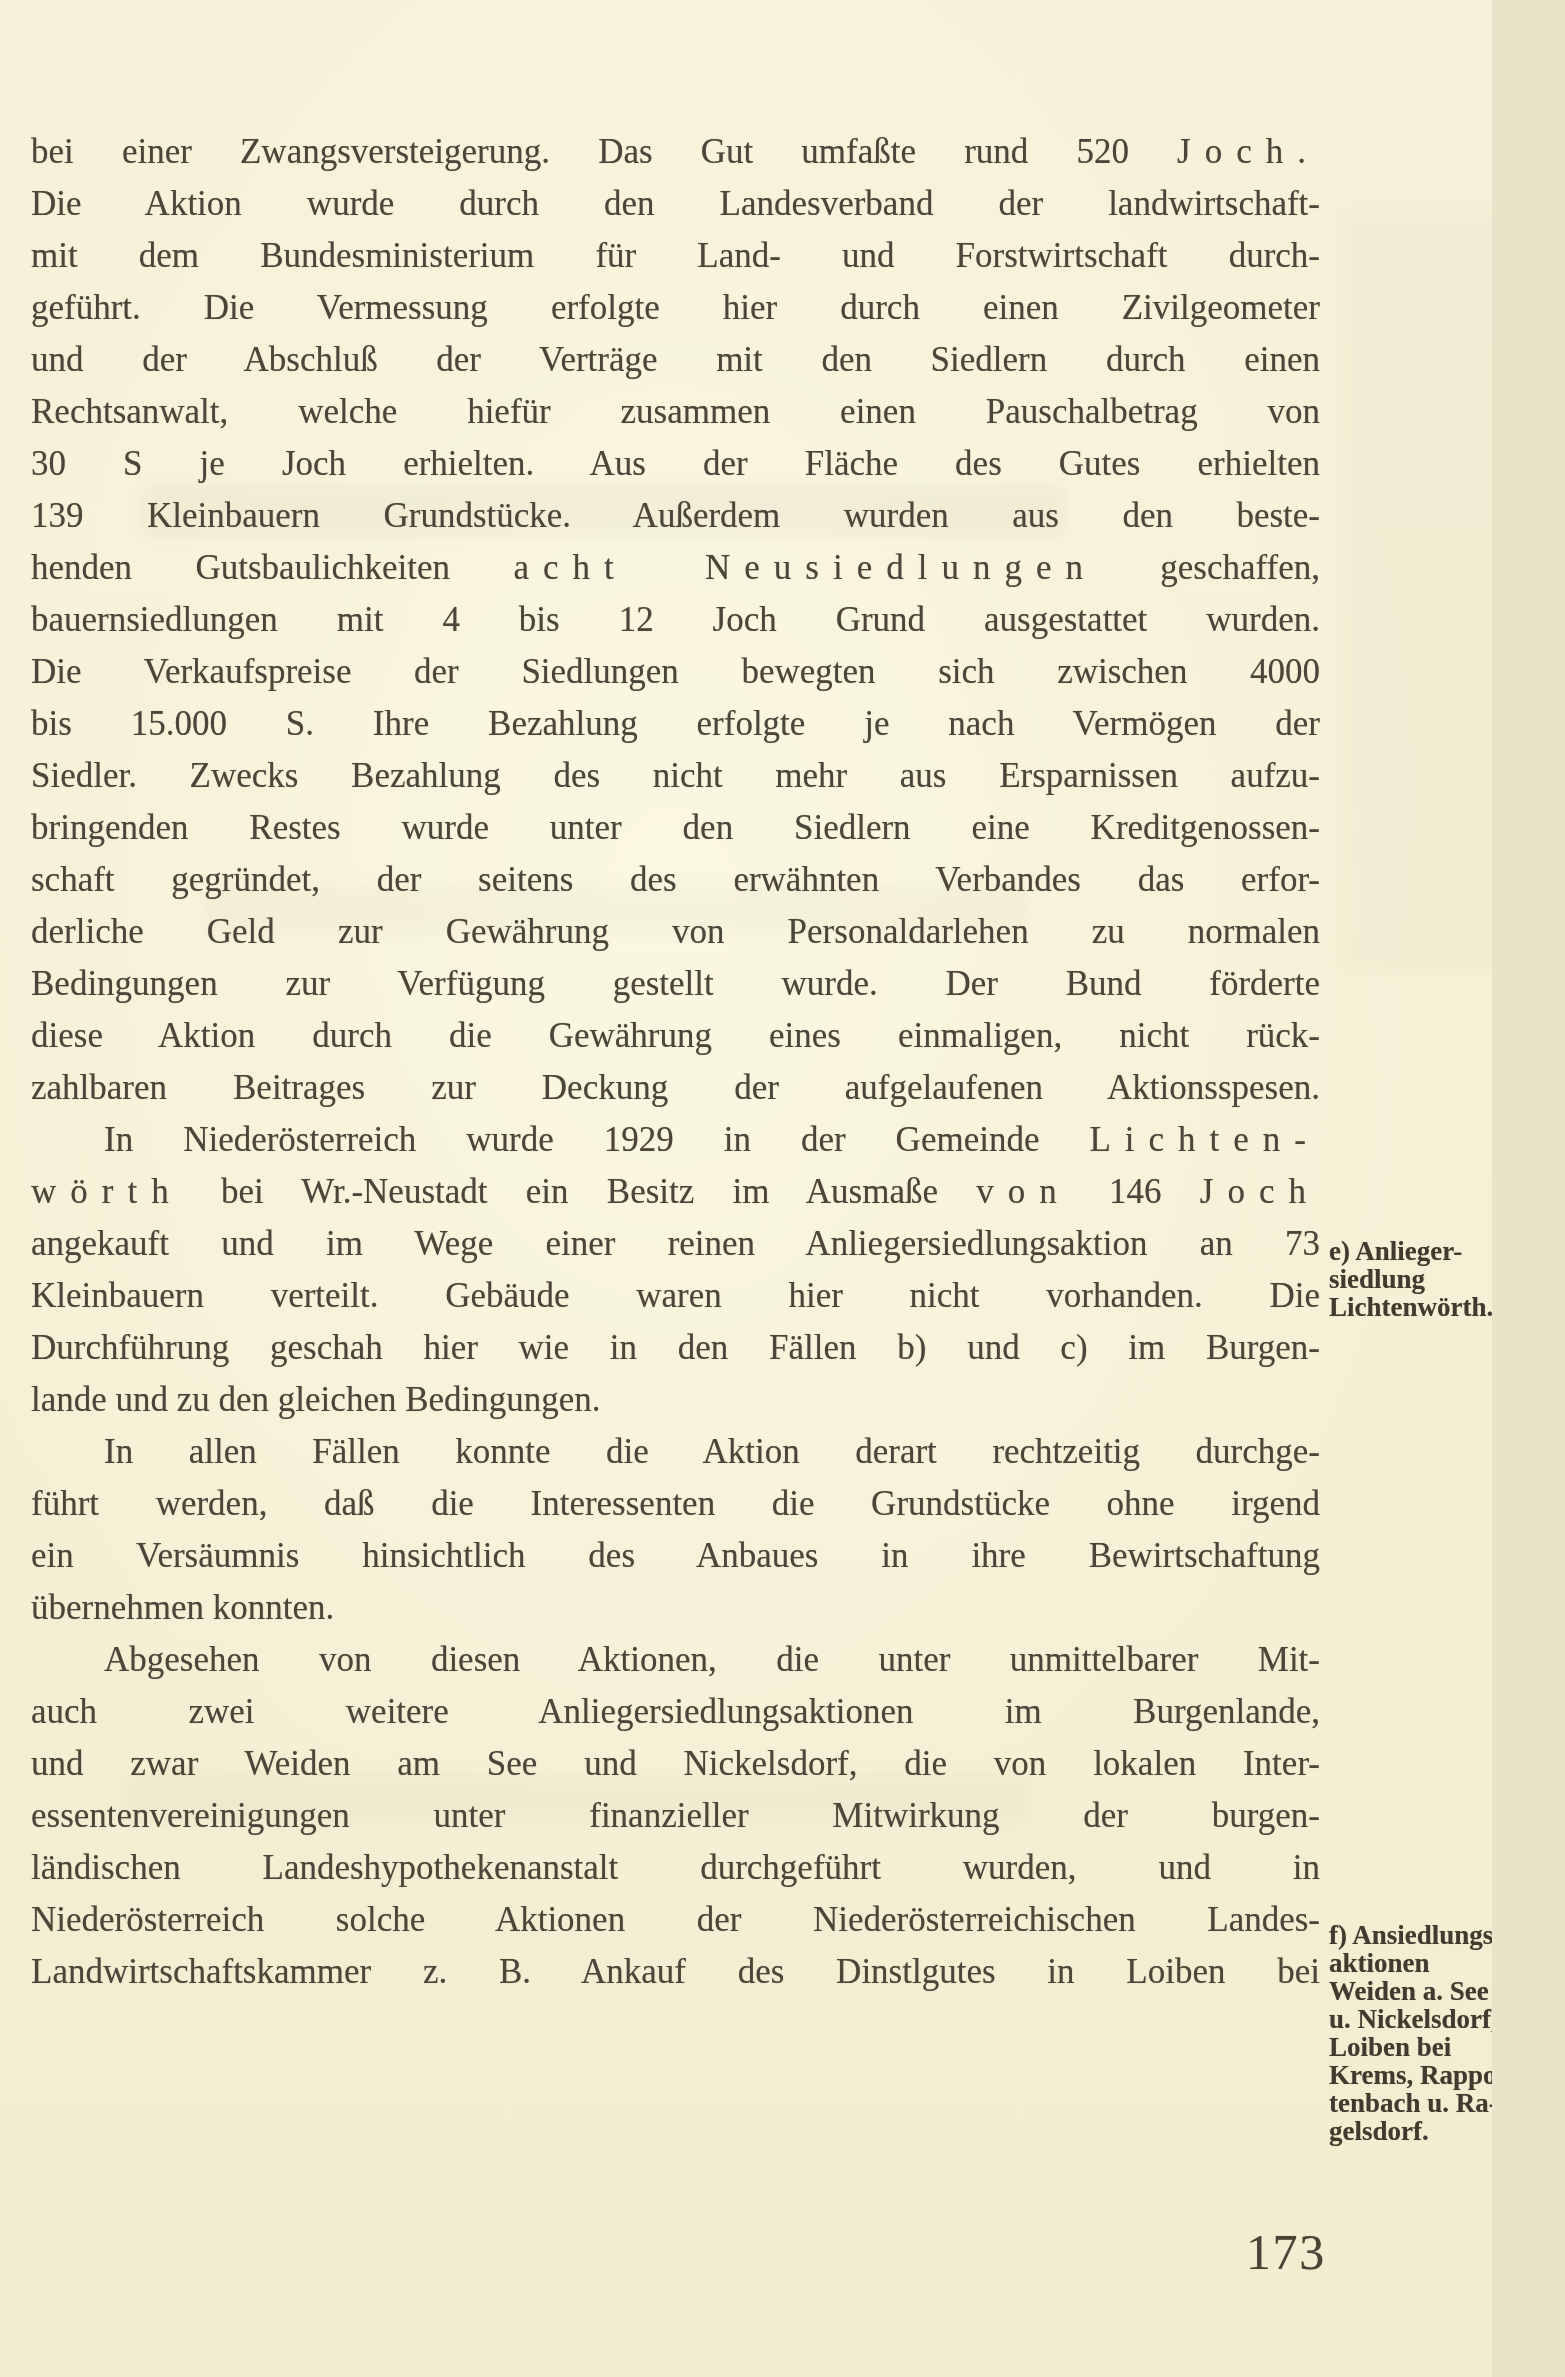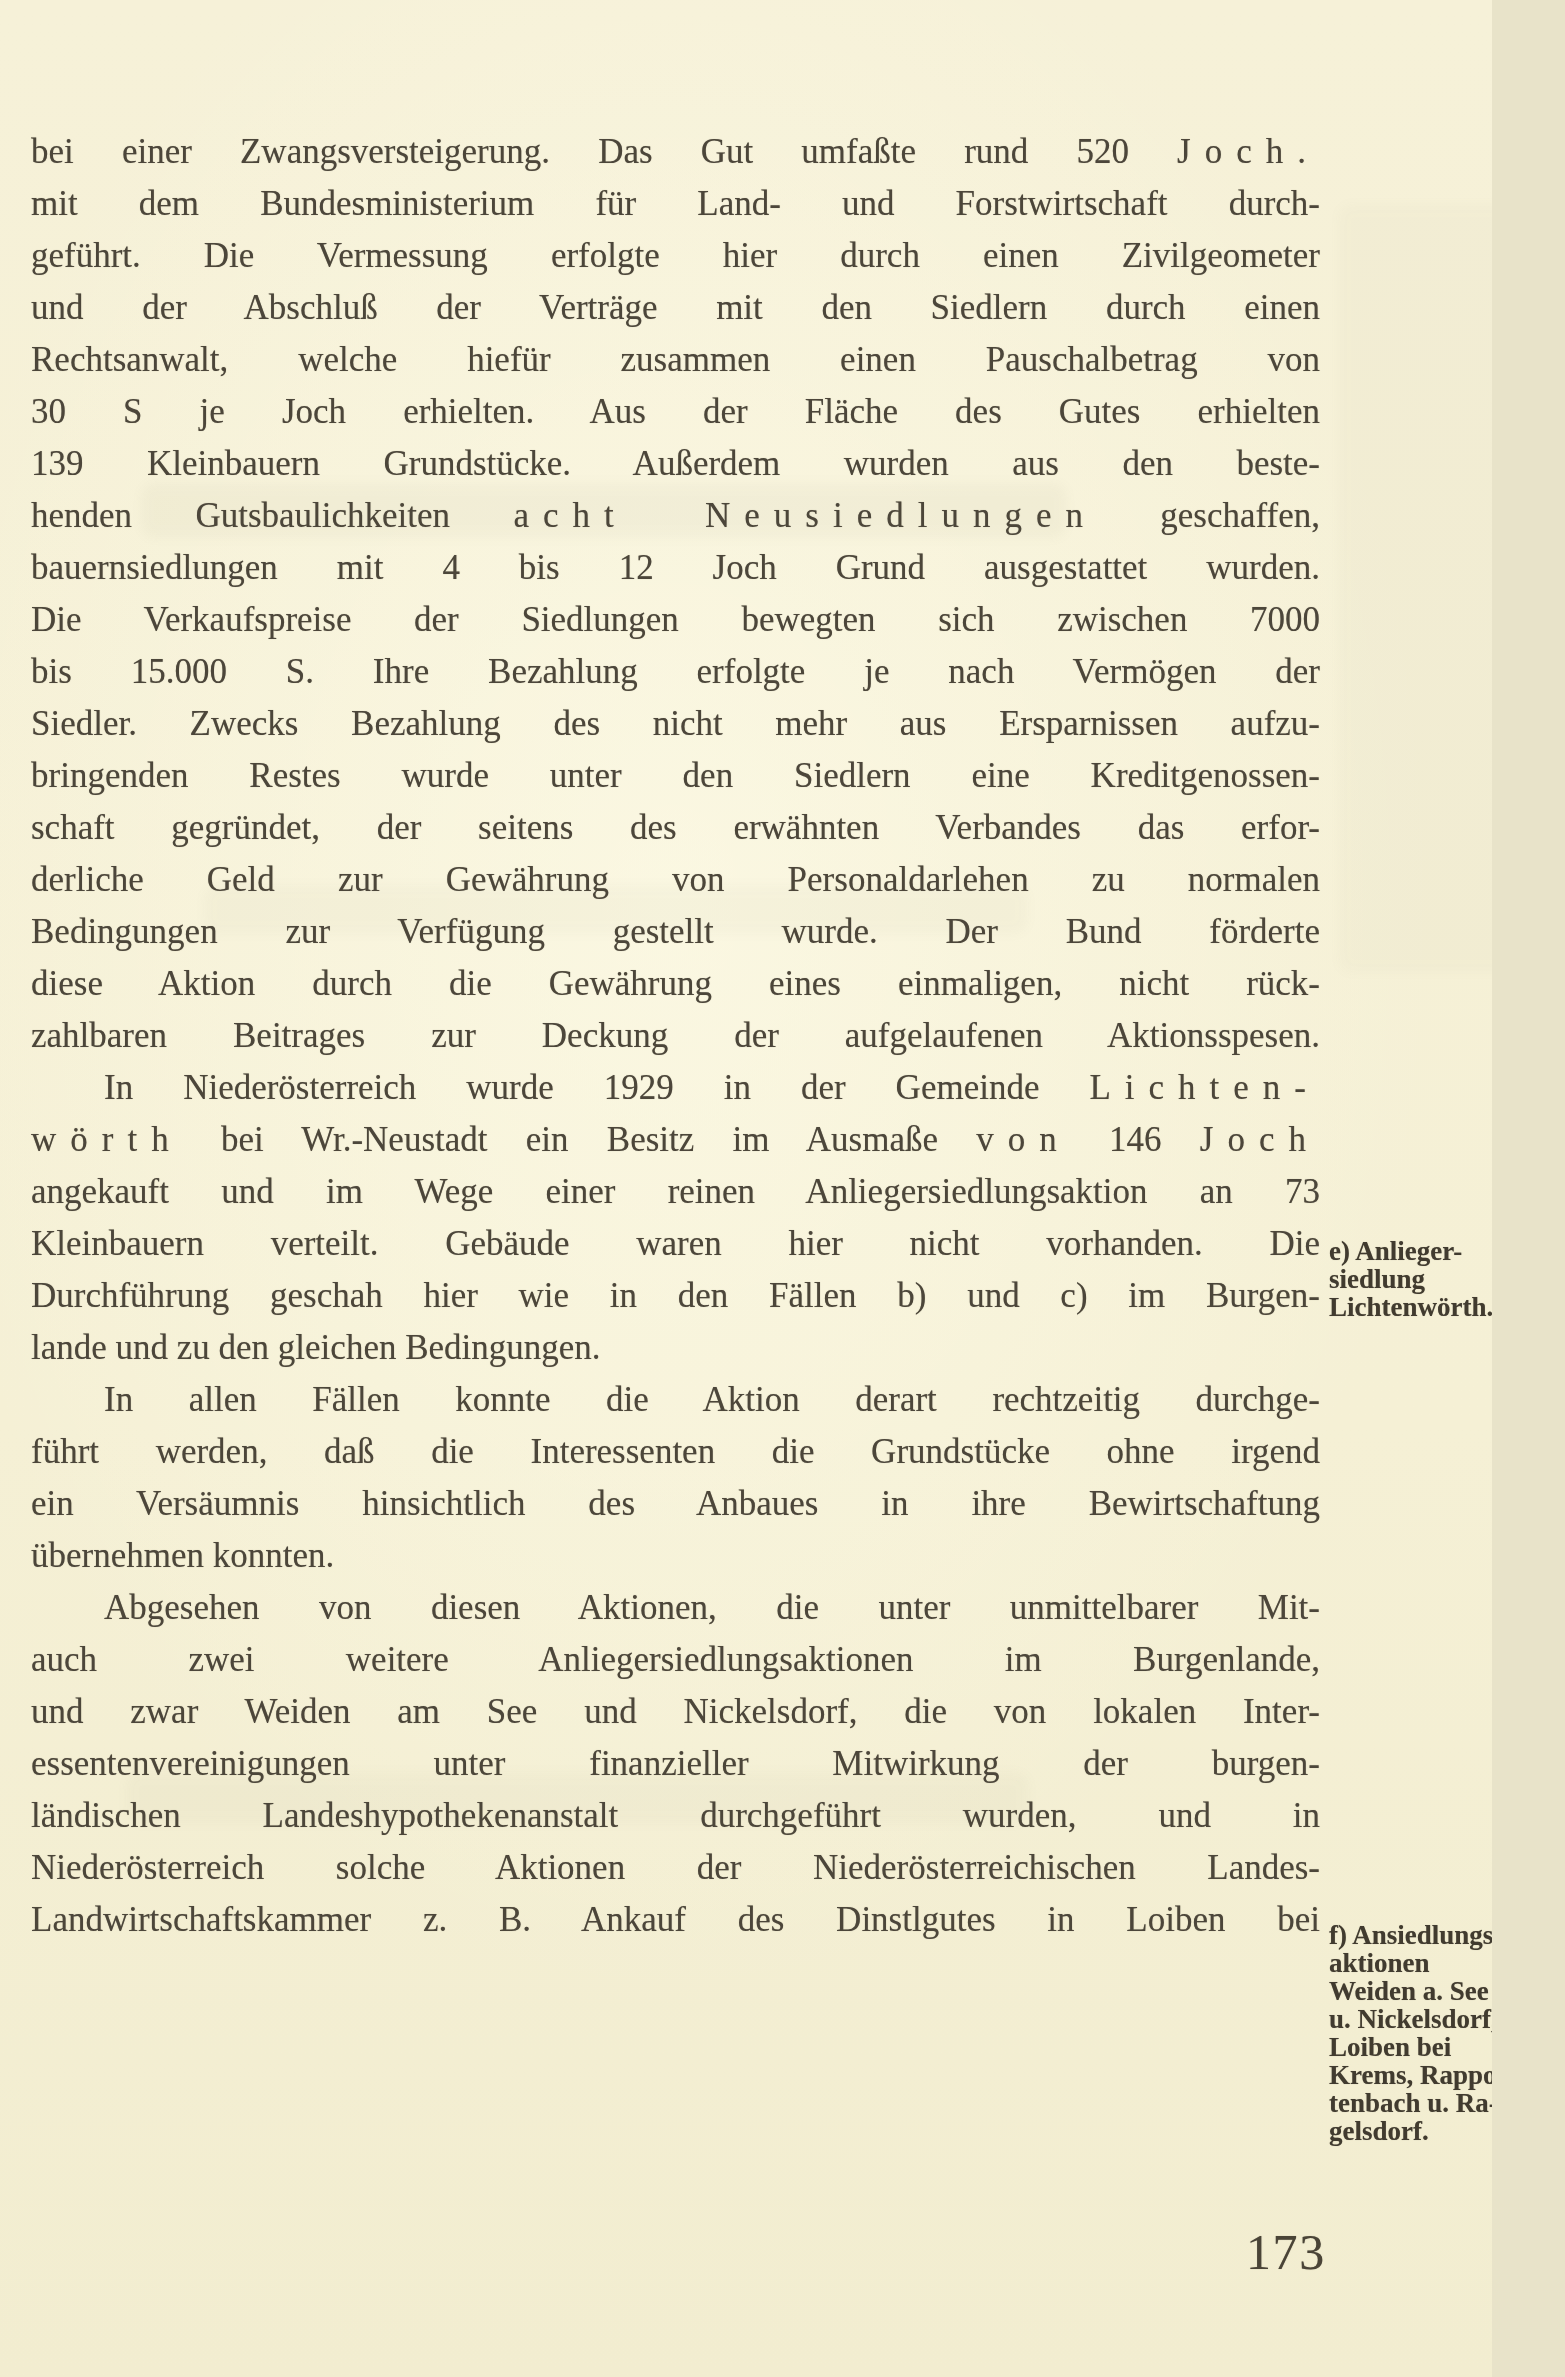--- a/index.html
+++ b/index.html
@@ -81,29 +81,30 @@
 <body>
 
 <div class="page">
   <div class="ghost g1"></div>
   <div class="ghost g2"></div>
   <div class="ghost g3"></div>
   <div class="ghost g4"></div>
 
   <main class="bodytext" id="bodytext">
       <div class="line"><span class="">bei einer Zwangsversteigerung. Das Gut umfaßte rund 520 </span><span class="sperr">Joch.</span></div>
+      <div class="line"><span class="">Die Aktion wurde durch den Landesverband der landwirtschaft-</span></div>
       <div class="line"><span class="">mit dem Bundesministerium für Land- und Forstwirtschaft durch-</span></div>
       <div class="line"><span class="">geführt. Die Vermessung erfolgte hier durch einen Zivilgeometer</span></div>
       <div class="line"><span class="">und der Abschluß der Verträge mit den Siedlern durch einen</span></div>
       <div class="line"><span class="">Rechtsanwalt, welche hiefür zusammen einen Pauschalbetrag von</span></div>
       <div class="line"><span class="">30 S je Joch erhielten. Aus der Fläche des Gutes erhielten</span></div>
       <div class="line"><span class="">139 Kleinbauern Grundstücke. Außerdem wurden aus den beste-</span></div>
       <div class="line"><span class="">henden Gutsbaulichkeiten </span><span class="sperr">acht Neusiedlungen</span><span class=""> geschaffen,</span></div>
       <div class="line"><span class="">bauernsiedlungen mit 4 bis 12 Joch Grund ausgestattet wurden.</span></div>
-      <div class="line"><span class="">Die Verkaufspreise der Siedlungen bewegten sich zwischen 7000</span></div>
+      <div class="line"><span class="">Die Verkaufspreise der Siedlungen bewegten sich zwischen 4000</span></div>
       <div class="line"><span class="">bis 15.000 S. Ihre Bezahlung erfolgte je nach Vermögen der</span></div>
       <div class="line"><span class="">Siedler. Zwecks Bezahlung des nicht mehr aus Ersparnissen aufzu-</span></div>
       <div class="line"><span class="">bringenden Restes wurde unter den Siedlern eine Kreditgenossen-</span></div>
       <div class="line"><span class="">schaft gegründet, der seitens des erwähnten Verbandes das erfor-</span></div>
       <div class="line"><span class="">derliche Geld zur Gewährung von Personaldarlehen zu normalen</span></div>
       <div class="line"><span class="">Bedingungen zur Verfügung gestellt wurde. Der Bund förderte</span></div>
       <div class="line"><span class="">diese Aktion durch die Gewährung eines einmaligen, nicht rück-</span></div>
       <div class="line"><span class="">zahlbaren Beitrages zur Deckung der aufgelaufenen Aktionsspesen.</span></div>
       <div class="line indent"><span class="">In Niederösterreich wurde 1929 in der Gemeinde </span><span class="sperr">Lichten-</span></div>
       <div class="line"><span class="sperr">wörth</span><span class=""> bei Wr.-Neustadt ein Besitz im Ausmaße </span><span class="sperr">von</span><span class=""> 146 </span><span class="sperr">Joch</span></div>

